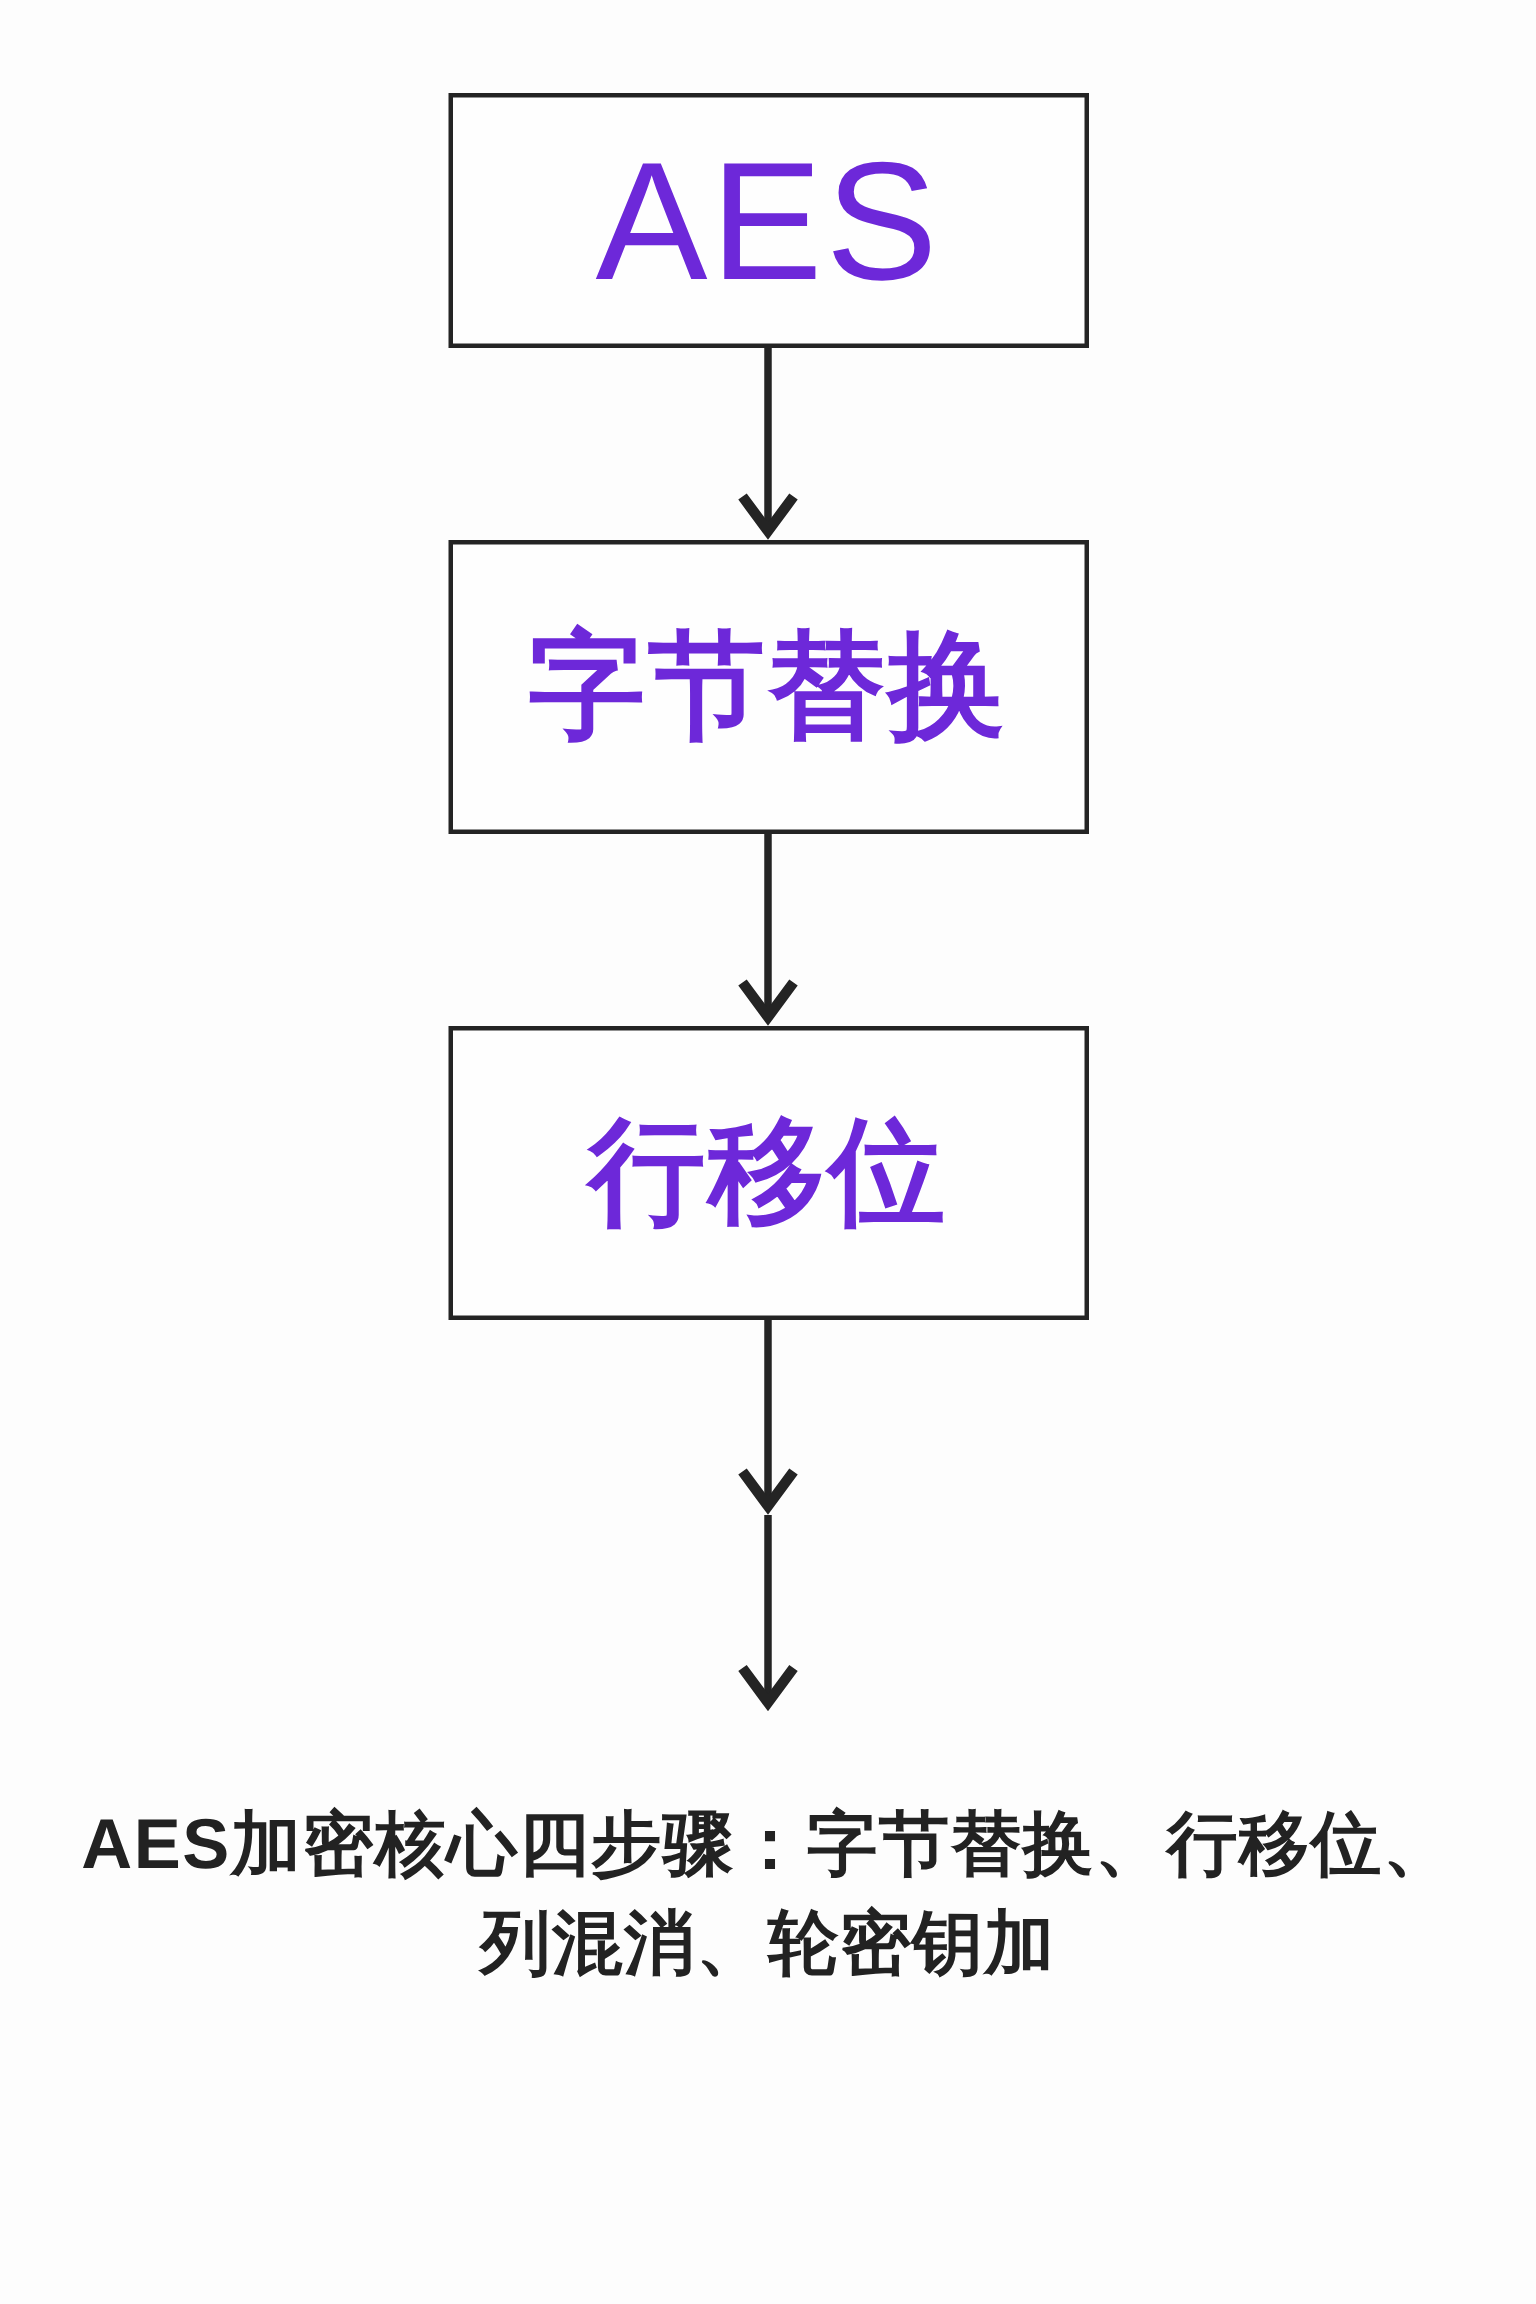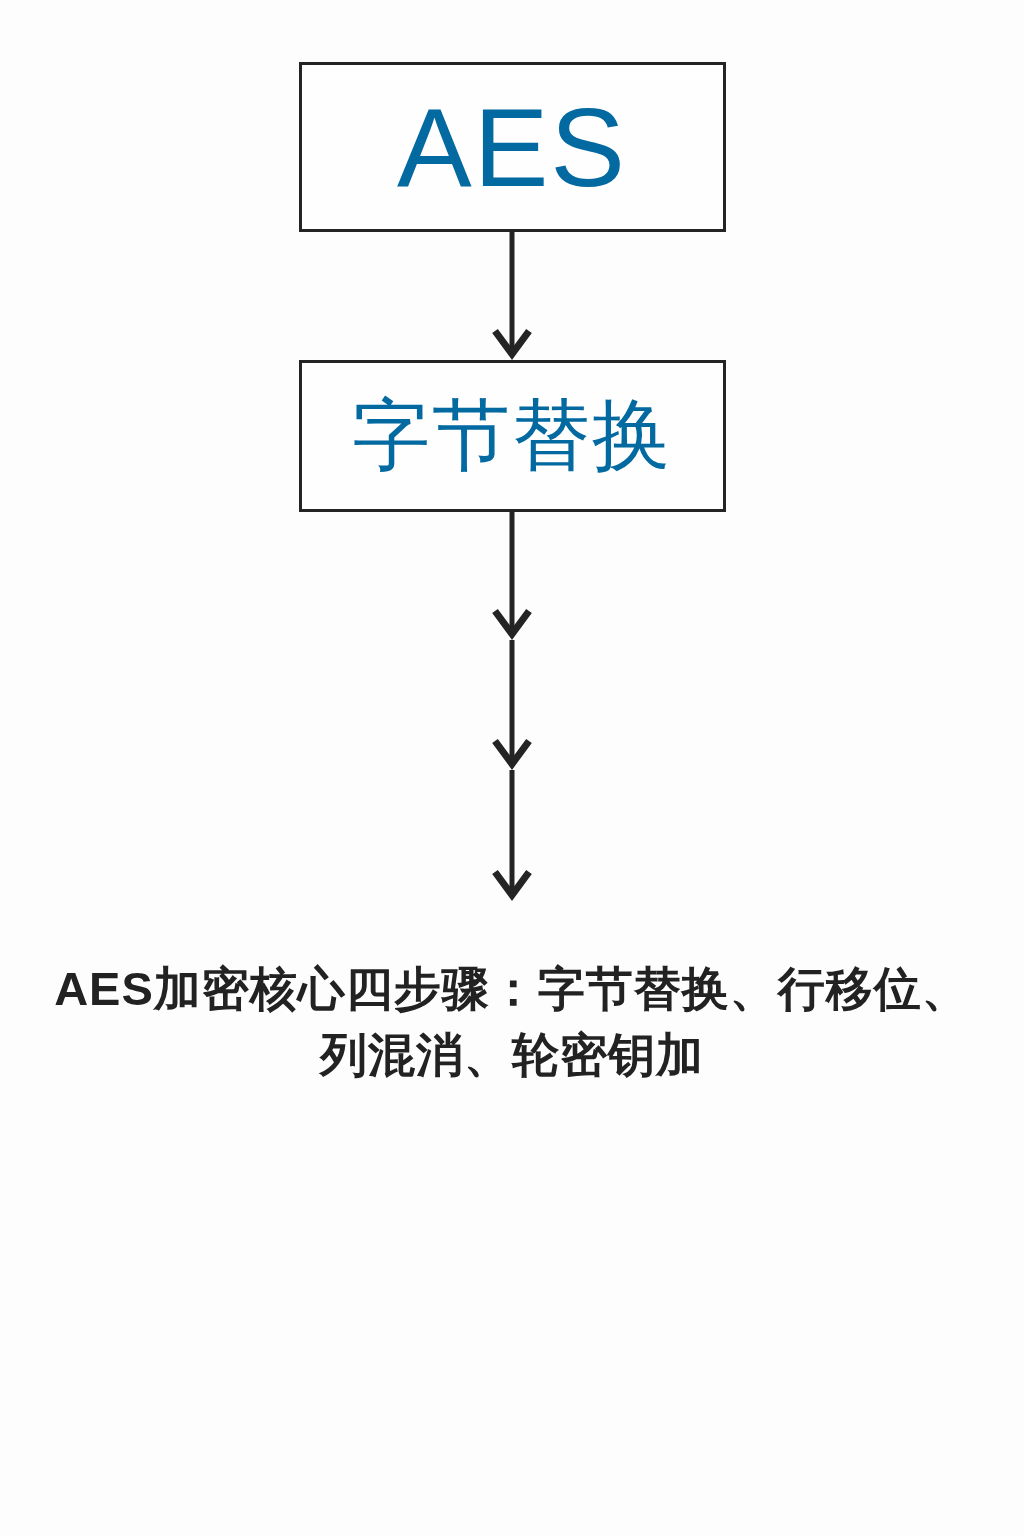--- a/index.html
+++ b/index.html
@@ -30,32 +30,32 @@
   }
   .flow-box {
     box-sizing: border-box;
     width: 427px;
     border: 3px solid #242424;
     background: #fefefe;
     display: flex;
     align-items: center;
     justify-content: center;
     text-align: center;
-    color: #0369a1;
+    color: #6d28d9;
   }
   .flow-box.root {
     height: 170px;
     font-size: 112px;
     font-weight: 400;
     letter-spacing: 2px;
   }
   .flow-box.step {
-    height: 152px;
+    height: 196px;
     font-size: 78px;
-    font-weight: 400;
+    font-weight: 700;
     letter-spacing: 2px;
     justify-content: center;
   }
   .arrow {
     display: block;
     flex: none;
   }
   .caption {
     margin-top: 55px;
     width: 1000px;
@@ -84,20 +84,23 @@
 
     <div class="flow-box step">
       <span>字节替换</span>
     </div>
 
     <svg class="arrow" width="46" height="128" viewBox="0 0 46 128">
       <line x1="23" y1="0" x2="23" y2="122" stroke="#242424" stroke-width="5"></line>
       <path d="M6 99 L23 122 L40 99" fill="none" stroke="#242424" stroke-width="7"></path>
     </svg>
 
+    <div class="flow-box step">
+      <span>行移位</span>
+    </div>
 
     <svg class="arrow" width="46" height="130" viewBox="0 0 46 130">
       <line x1="23" y1="0" x2="23" y2="124" stroke="#242424" stroke-width="5"></line>
       <path d="M6 101 L23 124 L40 101" fill="none" stroke="#242424" stroke-width="7"></path>
     </svg>
 
 
     <svg class="arrow" width="46" height="131" viewBox="0 0 46 131">
       <line x1="23" y1="0" x2="23" y2="125" stroke="#242424" stroke-width="5"></line>
       <path d="M6 102 L23 125 L40 102" fill="none" stroke="#242424" stroke-width="7"></path>

